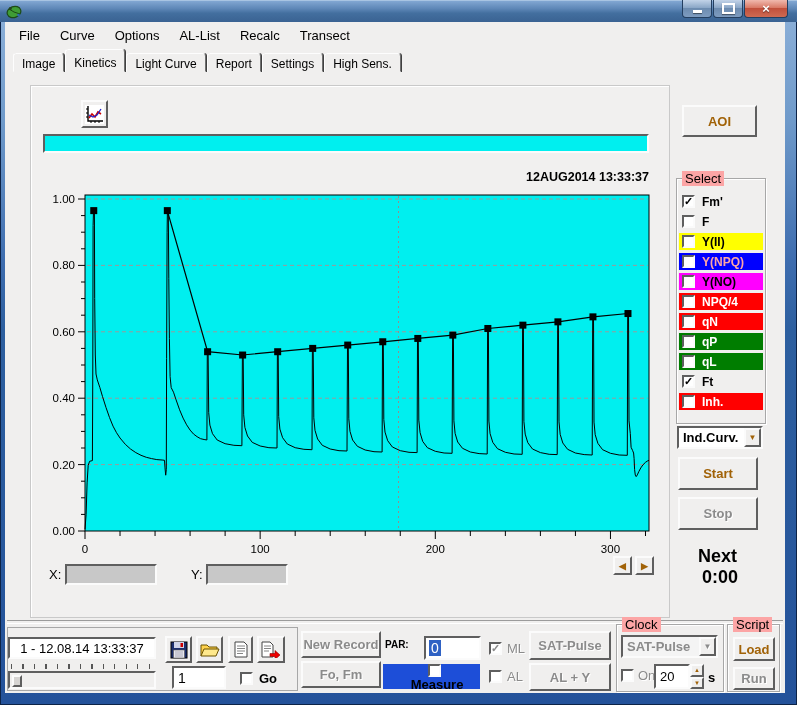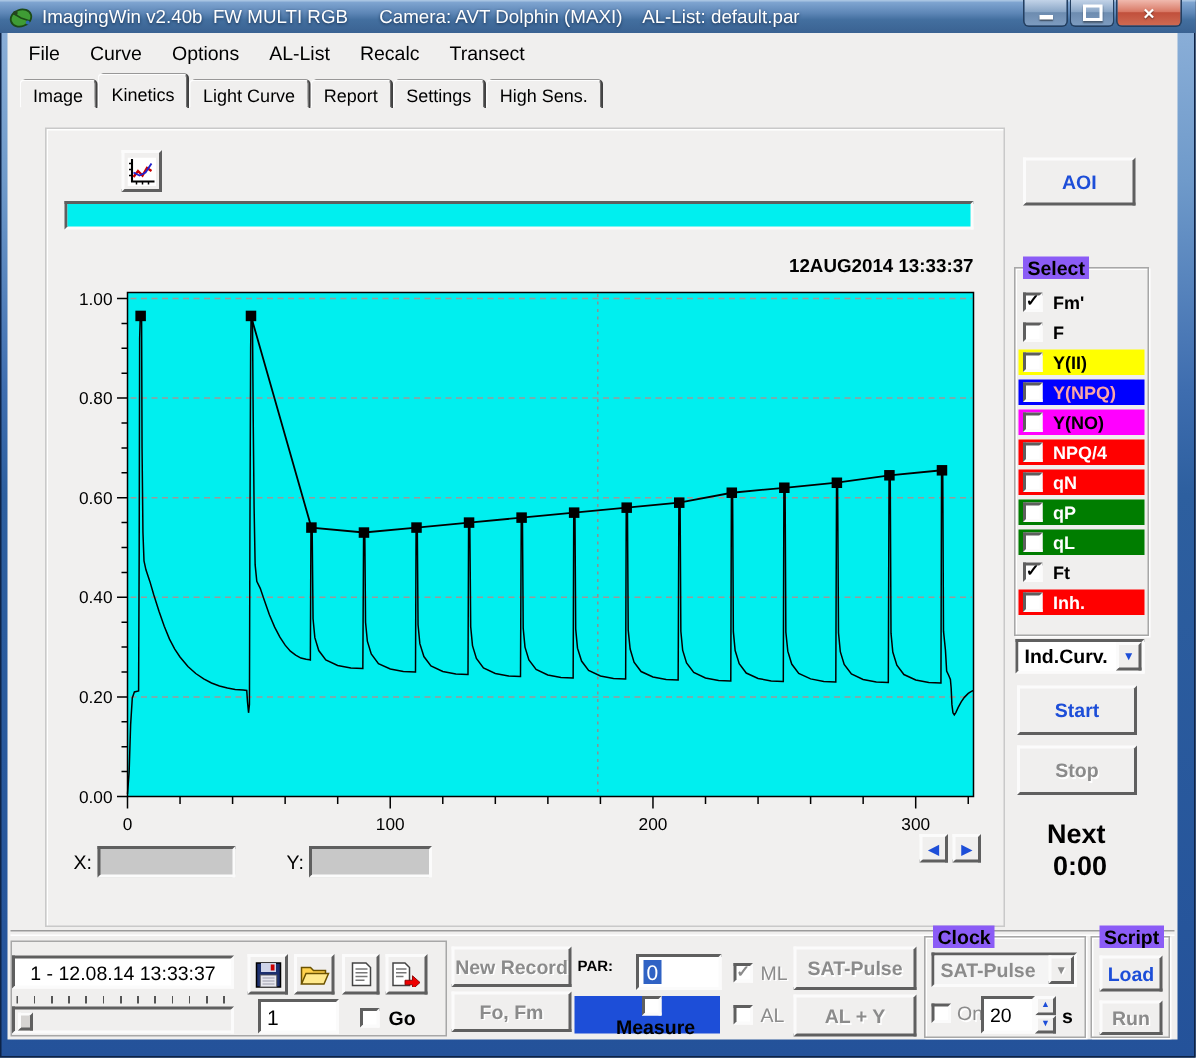--- a/index.html
+++ b/index.html
@@ -25,25 +25,25 @@
   
   .client{position:absolute;left:5px;top:22px;width:780px;height:671px;background:#f0efee;overflow:hidden;}
   .menubar{position:absolute;left:0;top:0;right:0;height:26px;display:flex;align-items:center;padding-left:4px;}
   .menu-item{font-size:13px;color:#000;padding:4px 10px;}
   .tabbar{position:absolute;left:0;top:26px;right:0;height:24px;padding-left:8px;display:flex;align-items:flex-end;}
   .tab{font-size:12px;color:#000;background:#f0efee;border:1px solid;border-color:#fdfdfd #707070 #f0efee #fdfdfd;
        box-shadow:1px 0 0 #404040;border-radius:3px 3px 0 0;padding:3px 8px 4px 8px;height:19px;box-sizing:border-box;margin-right:1px;}
   .tab.active{height:23px;padding-top:6px;font-weight:400;position:relative;z-index:2;}
   
   .btn{background:#f0efee;border:2px solid;border-color:#fbfbfb #5f5f5f #5f5f5f #fbfbfb;box-sizing:border-box;
-       display:flex;align-items:center;justify-content:center;font-size:13px;font-weight:bold;color:#1d4ed8;}
+       display:flex;align-items:center;justify-content:center;font-size:13px;font-weight:bold;color:#a16207;}
   .btn.dis{color:#8b8b8b;text-shadow:1px 1px 0 #fff;}
   .sunken{border:2px solid;border-color:#5f5f5f #fbfbfb #fbfbfb #5f5f5f;background:#fff;box-sizing:border-box;}
   .gb{position:absolute;border:1px solid #a7a7a7;box-shadow:1px 1px 0 #fff,inset 1px 1px 0 #fff;box-sizing:border-box;}
-  .gb-label{position:absolute;top:-8px;left:5px;background:#8b5cf6;padding:0 3px;font-size:13px;font-weight:bold;color:#000;}
+  .gb-label{position:absolute;top:-8px;left:5px;background:#fca5a5;padding:0 3px;font-size:13px;font-weight:normal;color:#000;}
   .cb{width:13px;height:13px;background:#fff;border:2px solid;border-color:#5f5f5f #fbfbfb #fbfbfb #5f5f5f;box-sizing:border-box;
       display:flex;align-items:center;justify-content:center;flex:0 0 auto;}
   .cb .chk{font-size:11px;font-weight:bold;color:#000;line-height:9px;margin-top:-1px;}
   .cb .chk.gray{color:#8b8b8b;}
   .lbl{font-size:13px;color:#000;}
   .lbl.dis{color:#8b8b8b;text-shadow:1px 1px 0 #fff;}
   .abs{position:absolute;box-sizing:border-box;}
   
   .main-panel{position:absolute;left:25px;top:63px;width:638px;height:531px;background:#f1f0ef;
       border:1px solid #c9c9c9;box-shadow:inset 1px 1px 0 #fff;}
@@ -82,21 +82,20 @@
 
 <div class="window">
 
   <div class="titlebar">
     <svg class="win-icon" viewBox="0 0 17 16">
       <ellipse cx="8" cy="9" rx="7" ry="5.5" fill="#3f9c35" stroke="#1c4a16" stroke-width="1.2" transform="rotate(-20 8 9)"></ellipse>
       <path d="M3 6 L8 9 L14 11" stroke="#1c4a16" stroke-width="1" fill="none"></path>
       <circle cx="4.3" cy="5.6" r="1.5" fill="#25441f"></circle>
       <circle cx="12.5" cy="12" r="1.3" fill="#2e6ab0"></circle>
     </svg>
-    <span class="title-text">ImagingWin v2.40b  FW MULTI RGB      Camera: AVT Dolphin (MAXI)    AL-List: default.par</span>
     <div class="win-btns">
       <div class="win-btn min">
           <span class="glyph-bar"></span>
         </div>
       <div class="win-btn max">
           <span class="glyph-box"></span>
         </div>
       <div class="win-btn close">
           <span class="glyph-x">×</span>
         </div>

